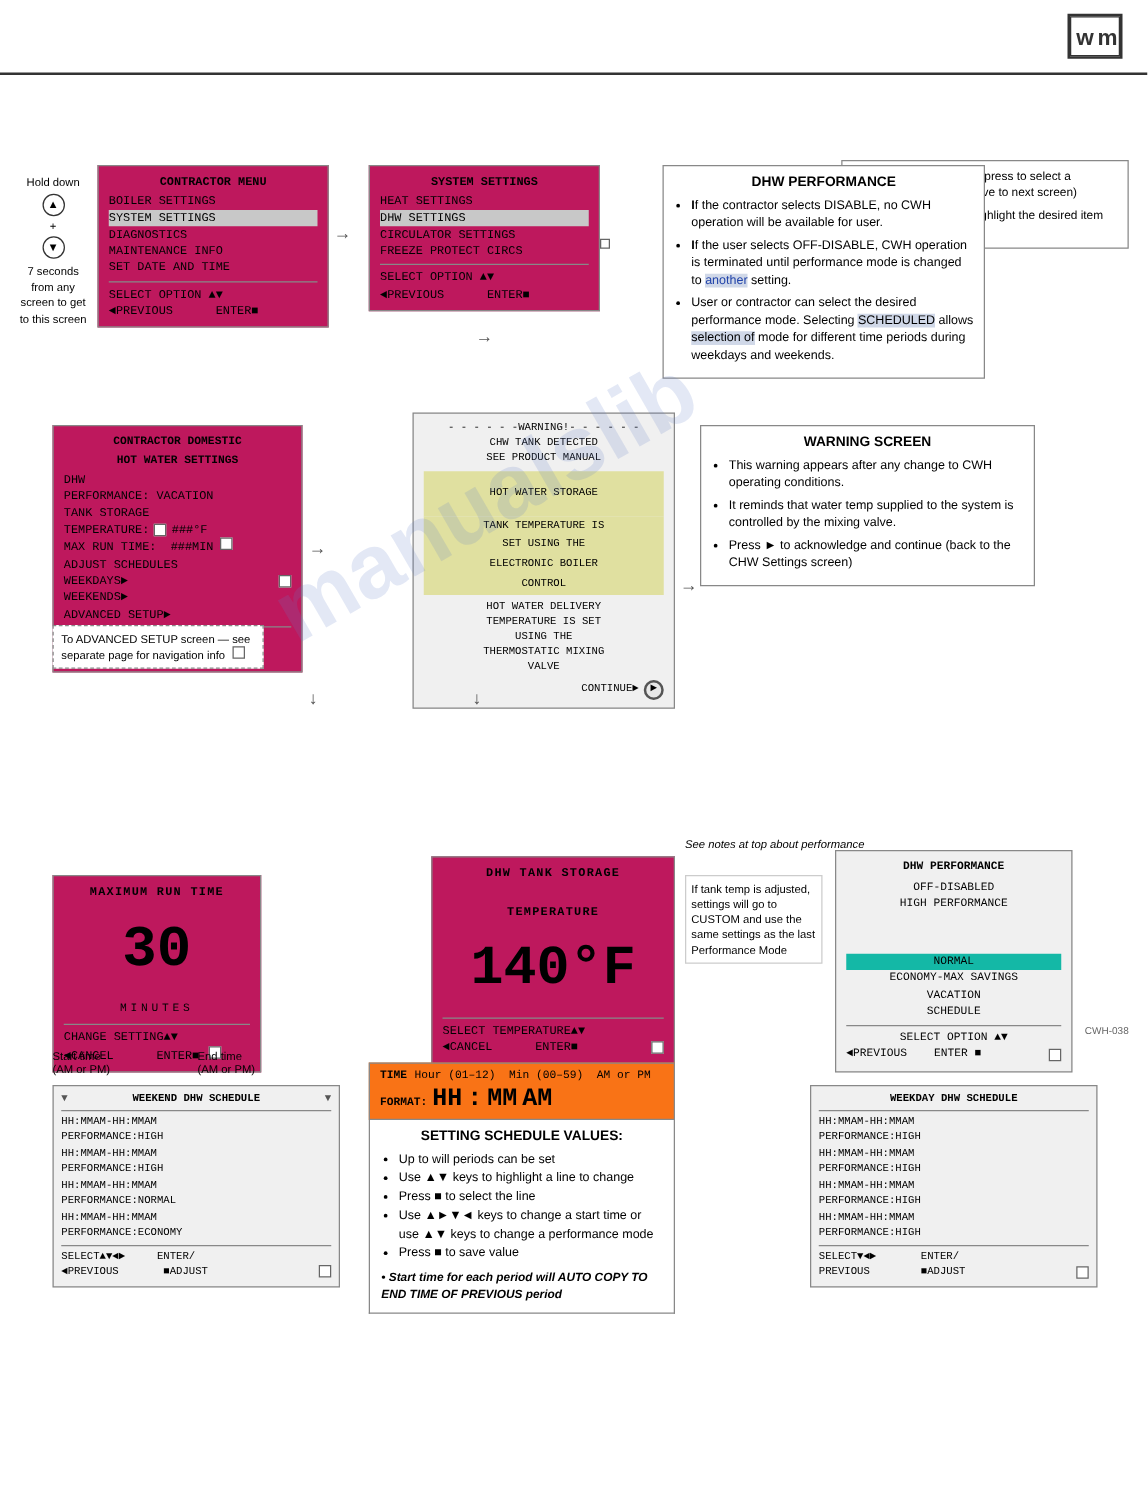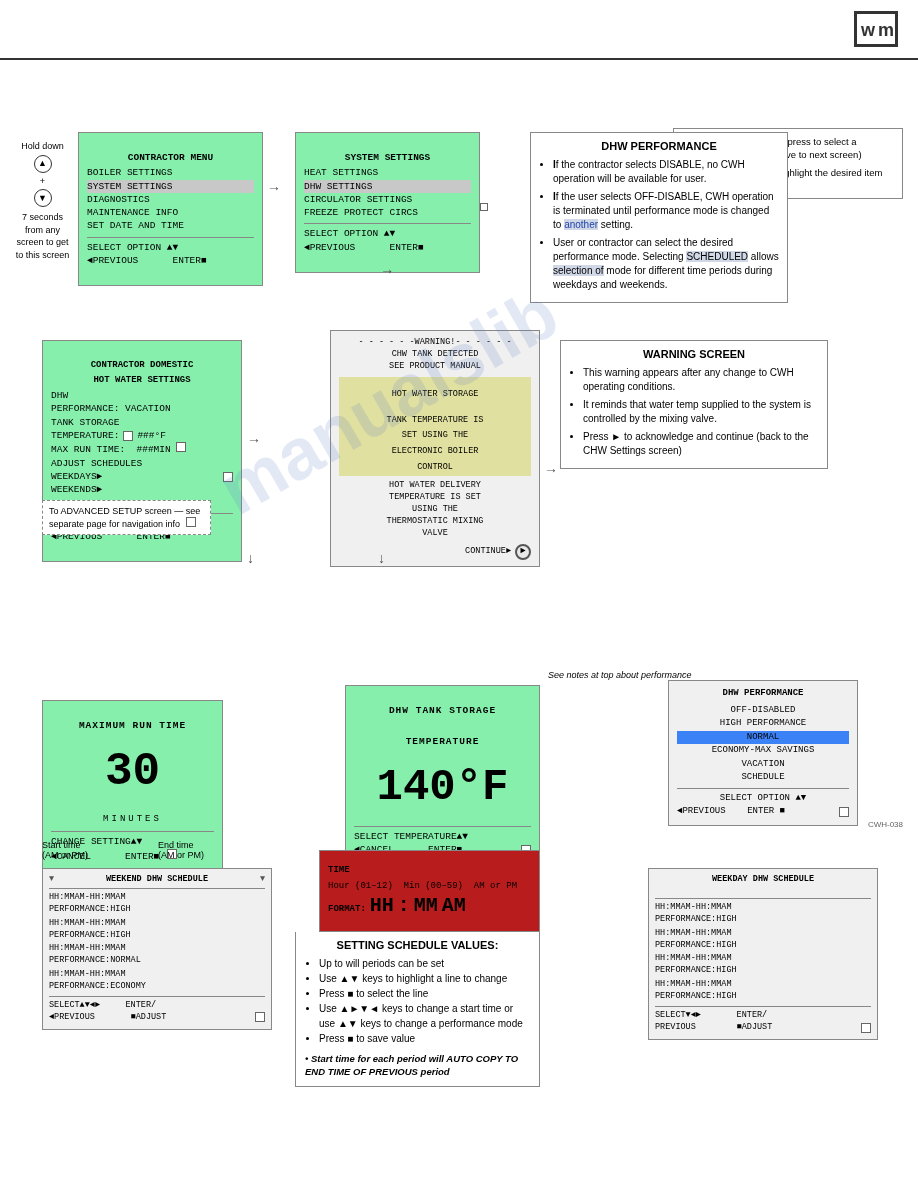--- a/index.html
+++ b/index.html
@@ -37,22 +37,22 @@
 
     
     .main {
       padding: 10px 15px;
       position: relative;
     }
 
     
     .screen-box {
       border: 1.5px solid #888;
-      background: #86efac;
-      padding: 18px 8px;
+      background: #be185d;
+      padding: 6px 8px;
       font-family: 'Courier New', Courier, monospace;
       font-size: 9.5px;
       line-height: 1.4;
     }
     .screen-box .title {
       font-weight: bold;
       text-align: center;
       margin-bottom: 2px;
     }
 
@@ -238,21 +238,21 @@
     <div class="info-box">
       <div class="info-title">WARNING SCREEN</div>
       <ul>
         <li>This warning appears after any change to CWH operating conditions.</li>
         <li>It reminds that water temp supplied to the system is controlled by the mixing valve.</li>
         <li>Press ► to acknowledge and continue (back to the CHW Settings screen)</li>
       </ul>
     </div>
   </div>
 
-  <div style="position:absolute; top:640px; left:42px; width:181px;">
+  <div style="position:absolute; top:640px; left:42px; width:167px;">
     <div class="screen-box">
       <div class="title" style="letter-spacing:1px;">MAXIMUM RUN TIME</div>
       <div style="font-size:46px; font-weight:bold; font-family:'Courier New',monospace; text-align:center; margin:8px 0;">30</div>
       <div style="text-align:center; font-family:'Courier New',monospace; font-size:9px; letter-spacing:3px; margin-bottom:6px;">MINUTES</div>
       <div style="border-top:1px solid #888; padding-top:3px;">CHANGE SETTING▲▼</div>
       <div>◄CANCEL &nbsp;&nbsp;&nbsp;&nbsp; ENTER■ 
         <span style="display:inline-block;width:10px;height:10px;border:1.5px solid #666;background:#fff;margin-left:2px;"></span>
       </div>
     </div>
   </div>
@@ -263,27 +263,30 @@
       <div style="font-weight:bold; letter-spacing:1px; margin-bottom:4px;">TEMPERATURE</div>
       <div style="font-size:44px; font-weight:bold; font-family:'Courier New',monospace; margin:8px 0;">140°F</div>
       <div style="border-top:1px solid #888; padding-top:3px; text-align:left;">SELECT TEMPERATURE▲▼</div>
       <div style="text-align:left; display:flex; justify-content:space-between; align-items:center;">
         ◄CANCEL &nbsp;&nbsp;&nbsp;&nbsp; ENTER■
         <span style="display:inline-block;width:10px;height:10px;border:1.5px solid #666;background:#fff;"></span>
       </div>
     </div>
   </div>
 
+  <div style="position:absolute; top:640px; left:548px; width:110px;">
+    <div style="font-size:9px; line-height:1.35; padding:4px; border:1px solid #ccc;">If tank temp is adjusted, settings will go to CUSTOM and use the same settings as the last Performance Mode</div>
+  </div>
 
   <div style="position:absolute; top:620px; left:668px; width:190px;">
     <div class="perf-screen">
       <div style="font-weight:bold; margin-bottom:3px;">DHW PERFORMANCE</div>
       <div>OFF-DISABLED</div>
       <div>HIGH PERFORMANCE</div>
-      <div style="background:#3b82f6;">NORMAL</div>
+      <div style="background:#14b8a6;margin-top:32px;">NORMAL</div>
       <div>ECONOMY-MAX SAVINGS</div>
       <div>VACATION</div>
       <div>SCHEDULE</div>
       <div style="border-top:1px solid #888; margin-top:3px; padding-top:3px;">SELECT OPTION ▲▼</div>
       <div style="display:flex; justify-content:space-between; align-items:center;">
         ◄PREVIOUS &nbsp;&nbsp; ENTER ■
         <span style="display:inline-block;width:10px;height:10px;border:1.5px solid #666;background:#fff;"></span>
       </div>
     </div>
   </div>
@@ -317,21 +320,21 @@
       <div style="border-top:1px solid #888; margin-top:3px; padding-top:3px;">SELECT▲▼◄► &nbsp;&nbsp;&nbsp; ENTER/</div>
       <div style="display:flex; justify-content:space-between; align-items:flex-start;">
         ◄PREVIOUS &nbsp;&nbsp;&nbsp;&nbsp;&nbsp; ■ADJUST
         <span style="display:inline-block;width:10px;height:10px;border:1.5px solid #666;background:#fff;"></span>
       </div>
     </div>
   </div>
 
   <div style="position:absolute; top:790px; left:295px; width:245px;">
 
-    <div style="border:1.5px solid #888; background:#b91c1c; padding:14px 8px; font-family:'Courier New',monospace; font-size:9px; margin-bottom:0;margin-left:24px;">
+    <div style="border:1.5px solid #888; background:#f97316; padding:4px 8px; font-family:'Courier New',monospace; font-size:9px; margin-bottom:0;">
       <div style="display:flex; gap:6px; align-items:baseline; flex-wrap:wrap;">
         <span style="font-weight:bold;">TIME</span>
         <span>Hour (01–12) &nbsp;Min (00–59) &nbsp;AM or PM</span>
       </div>
       <div style="display:flex; align-items:baseline; gap:4px; margin-top:3px;">
         <span style="font-weight:bold;">FORMAT:</span>
         <span style="font-size:20px; font-weight:bold;">HH</span>
         <span style="font-size:20px; font-weight:bold;">:</span>
         <span style="font-size:20px; font-weight:bold;">MM</span>
         <span style="font-size:20px; font-weight:bold;">AM</span>
@@ -346,21 +349,21 @@
         <li>Press ■ to select the line</li>
         <li>Use ▲►▼◄ keys to change a start time or use ▲▼ keys to change a performance mode</li>
         <li>Press ■ to save value</li>
       </ul>
       <div style="margin-top:6px; font-style:italic; font-weight:bold; font-size:9.5px; line-height:1.4;">• <em>Start time for each period will AUTO COPY TO END TIME OF PREVIOUS period</em></div>
     </div>
   </div>
 
   <div style="position:absolute; top:808px; left:648px; width:230px;">
     <div class="sched-screen">
-      <div style="text-align:center; font-weight:bold; border-bottom:1px solid #888; margin-bottom:3px; padding-bottom:12px;">WEEKDAY DHW SCHEDULE</div>
+      <div style="text-align:center; font-weight:bold; border-bottom:1px solid #888; margin-bottom:3px; padding-bottom:2px;">WEEKDAY DHW SCHEDULE</div>
       <div>HH:MMAM-HH:MMAM</div>
       <div>PERFORMANCE:HIGH</div>
       <div style="margin-top:2px;">HH:MMAM-HH:MMAM</div>
       <div>PERFORMANCE:HIGH</div>
       <div style="margin-top:2px;">HH:MMAM-HH:MMAM</div>
       <div>PERFORMANCE:HIGH</div>
       <div style="margin-top:2px;">HH:MMAM-HH:MMAM</div>
       <div>PERFORMANCE:HIGH</div>
       <div style="border-top:1px solid #888; margin-top:3px; padding-top:3px;">SELECT▼◄► &nbsp;&nbsp;&nbsp;&nbsp;&nbsp; ENTER/</div>
       <div style="display:flex; justify-content:space-between; align-items:center;">

